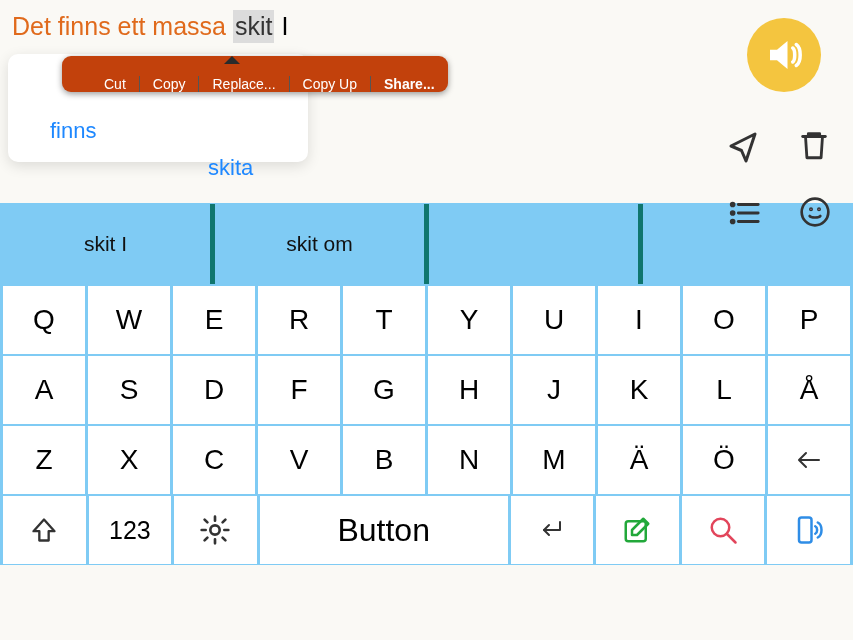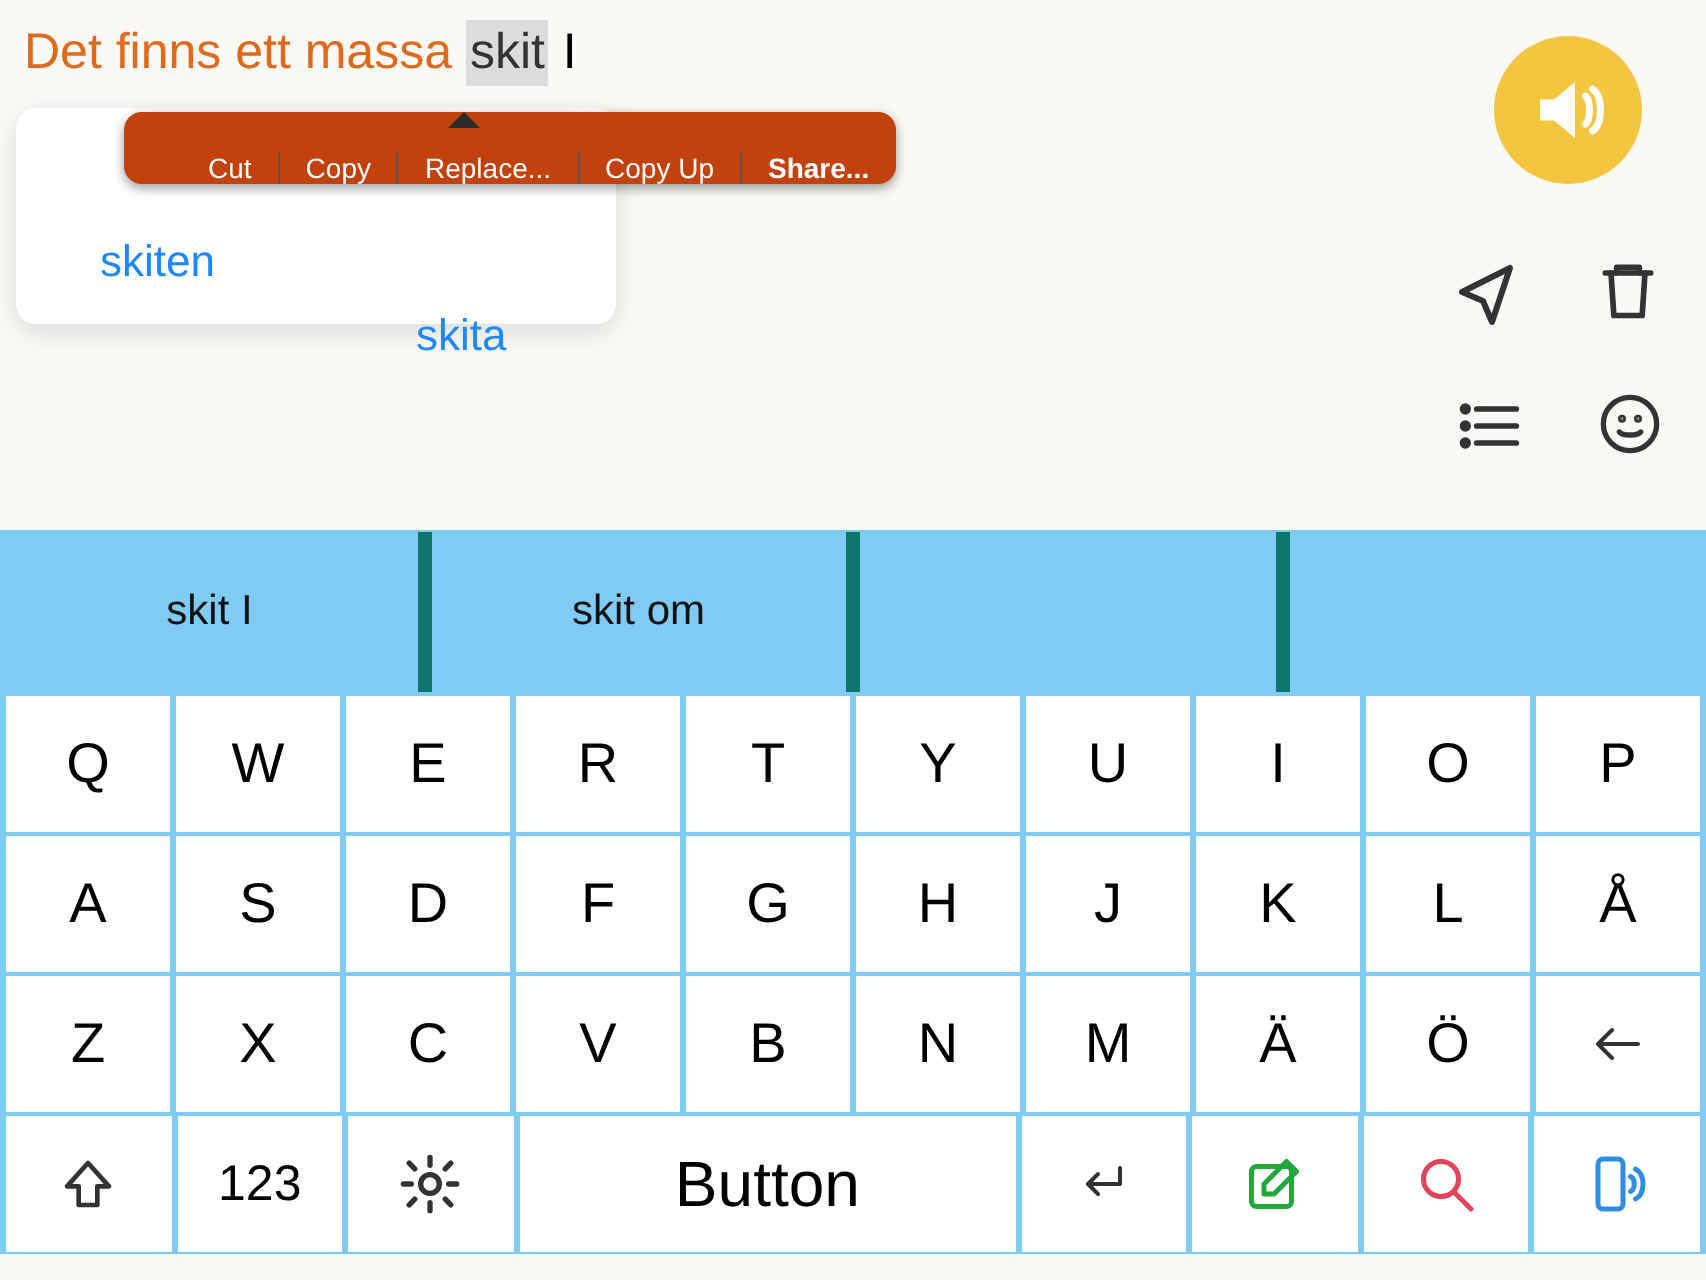--- a/index.html
+++ b/index.html
@@ -1,19 +1,19 @@
 <!DOCTYPE html>
 <html><head>
 <meta charset="utf-8">
 <style>
 * { margin:0; padding:0; box-sizing:border-box; font-family:"Segoe UI","Helvetica Neue",Arial,sans-serif; }
 html,body { width:853px; height:640px; overflow:hidden; background:#faf9f5; }
 
 
-#textArea { position:relative; padding:10px 12px; height:265px; }
+#textArea { position:relative; padding:10px 12px; height:203px; }
 .sentence { font-size:25px; line-height:1.3; }
 .word-orange { color:#e06a1c; }
 .word-highlight { background:#dcdcdc; color:#333; display:inline-block; padding:0 2px; }
 
 
 #popover { position:absolute; left:8px; top:54px; width:300px; height:108px;
   background:#fff; border-radius:10px; box-shadow:0 4px 14px rgba(0,0,0,.12); z-index:2; }
 #popover::before { content:""; position:absolute; top:-10px; left:14px;
   border:10px solid transparent; border-bottom-color:#fff; }
 .sugg { position:absolute; color:#1e88ff; font-size:22px; cursor:pointer; }
@@ -37,21 +37,21 @@
 .rtSpeaker { right:32px; top:18px; width:74px; height:74px; border-radius:50%; background:#f4c53f;
   display:flex; align-items:center; justify-content:center; cursor:pointer; }
 .rtShare { right:92px; top:128px; cursor:pointer; }
 .rtTrash { right:22px; top:128px; cursor:pointer; }
 .rtList  { right:92px; top:196px; cursor:pointer; }
 .rtSmile { right:22px; top:196px; cursor:pointer; }
 
 
 #predRow { display:flex; height:82px; background:#7fcbf4; border:1px solid #7fcbf4; }
 .predCell { flex:1; display:flex; align-items:center; justify-content:center;
-  font-size:21px; color:#111; border-right:7px solid #0f766e; cursor:pointer; }
+  font-size:21px; color:#111; border-right:5px solid #0f766e; cursor:pointer; }
 .predCell:last-child { border-right:none; }
 
 
 #kb { background:#7fcbf4; padding:0; }
 .kbRow { display:flex; gap:3px; padding:1px 3px; }
 .key { flex:1; height:68px; background:#fff; display:flex; align-items:center; justify-content:center;
   font-size:28px; font-weight:400; cursor:pointer; }
 .keySpace { flex:3; font-size:32px; }
 .iconKey svg { display:block; }
 .accent-green svg path, .accent-green svg rect { stroke:#22a83a; }
@@ -65,21 +65,21 @@
 <body>
 
 <div id="textArea">
   <div class="sentence">
     <span class="word-orange">Det finns ett massa </span><span class="word-highlight">skit</span><span> I</span>
   </div>
 
   <div id="popover">
     <div class="sugg s1">skit</div>
     <div class="sugg s2">skiter</div>
-    <div class="sugg s3">skiten</div>
+    <div class="sugg s3">finns</div>
     <div class="sugg s4">skita</div>
   </div>
 
   <div id="ctxMenu">
     <div class="ctxItem">Cut</div>
     <div class="ctxItem">Copy</div>
     <div class="ctxItem">Replace...</div>
     <div class="ctxItem">Copy Up</div>
     <div class="ctxItem">Share...</div>
   </div>

